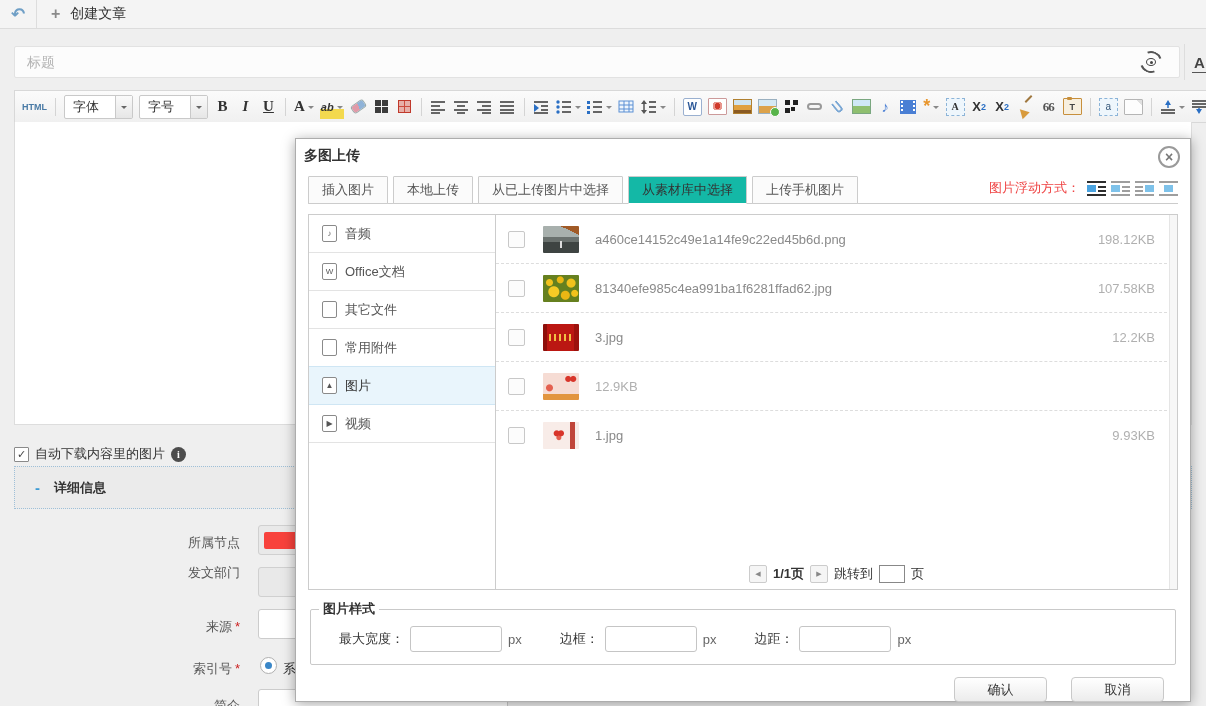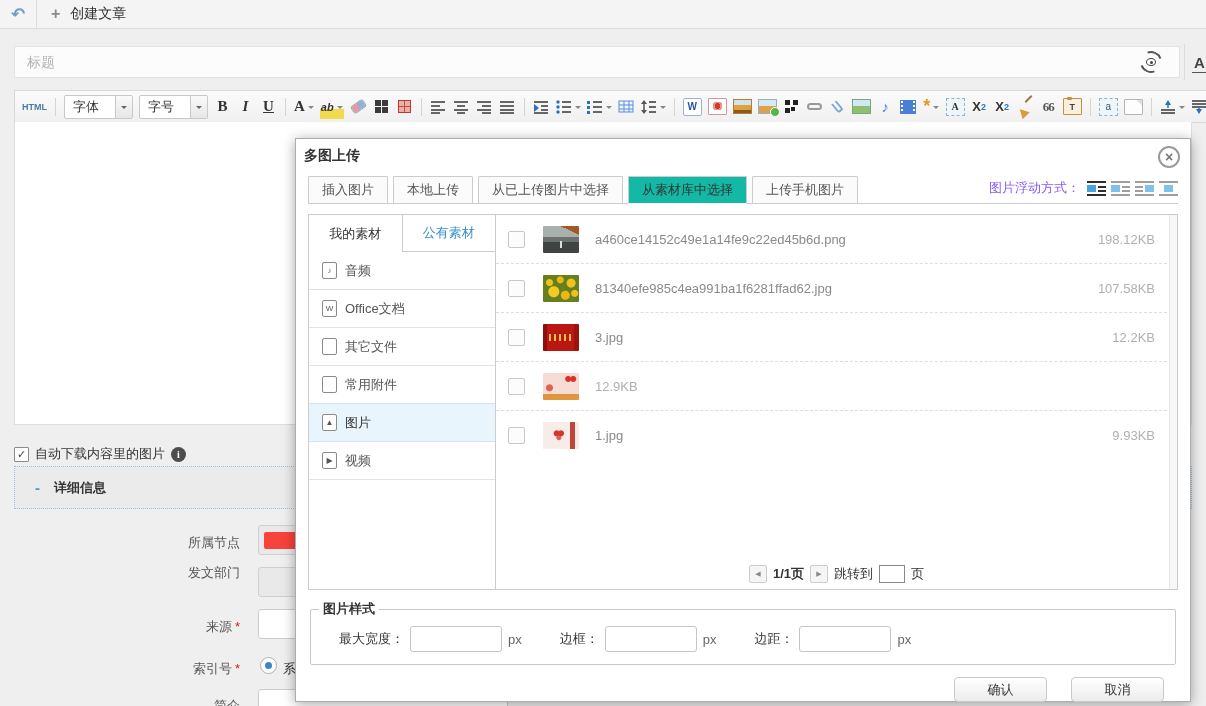--- a/index.html
+++ b/index.html
@@ -88,21 +88,21 @@
 
   
   .modal{position:absolute;left:295px;top:138px;width:896px;height:564px;background:#fff;border:1px solid #adadad;box-shadow:0 2px 12px rgba(0,0,0,.35);box-sizing:border-box;}
   .m-head{height:34px;display:flex;align-items:center;padding:0 8px;}
   .m-title{font-size:14px;font-weight:bold;color:#333;}
   .m-close{position:absolute;top:7px;right:10px;width:22px;height:22px;border:2px solid #9a9a9a;border-radius:50%;background:#fff;color:#777;font-size:14px;font-weight:bold;line-height:18px;text-align:center;cursor:pointer;box-sizing:border-box;}
   .m-tabs{display:flex;align-items:flex-end;margin:0 12px;border-bottom:1px solid #ccc;height:30px;font-size:13px;}
   .mtab{padding:0 13px;line-height:26px;border:1px solid #ccc;background:#fbfbfb;color:#555;margin-right:5px;margin-bottom:-1px;cursor:pointer;border-radius:1px 1px 0 0;}
   .mtab.active{background:#14b8a6;border-bottom-color:#fff;color:#333;}
   .float-group{margin-left:auto;display:flex;align-items:center;gap:5px;padding-bottom:6px;}
-  .float-label{font-size:13px;color:#8b5cf6;margin-right:2px;}
+  .float-label{font-size:13px;color:#ef4444;margin-right:2px;}
   .fm{width:19px;height:15px;display:inline-block;background-repeat:no-repeat;cursor:pointer;}
   .fm1{background:linear-gradient(#4aa3e0,#4aa3e0) 0 4px/9px 7px,linear-gradient(#2e2e2e,#2e2e2e) 0 0/19px 2px,linear-gradient(#2e2e2e,#2e2e2e) 11px 5px/8px 2px,linear-gradient(#2e2e2e,#2e2e2e) 11px 9px/8px 2px,linear-gradient(#2e2e2e,#2e2e2e) 0 13px/19px 2px;background-repeat:no-repeat;}
   .fm2{background:linear-gradient(#7ec2ea,#7ec2ea) 0 4px/9px 7px,linear-gradient(#9e9e9e,#9e9e9e) 0 0/19px 2px,linear-gradient(#9e9e9e,#9e9e9e) 11px 5px/8px 2px,linear-gradient(#9e9e9e,#9e9e9e) 11px 9px/8px 2px,linear-gradient(#9e9e9e,#9e9e9e) 0 13px/19px 2px;background-repeat:no-repeat;}
   .fm3{background:linear-gradient(#7ec2ea,#7ec2ea) 10px 4px/9px 7px,linear-gradient(#9e9e9e,#9e9e9e) 0 0/19px 2px,linear-gradient(#9e9e9e,#9e9e9e) 0 5px/8px 2px,linear-gradient(#9e9e9e,#9e9e9e) 0 9px/8px 2px,linear-gradient(#9e9e9e,#9e9e9e) 0 13px/19px 2px;background-repeat:no-repeat;}
   .fm4{background:linear-gradient(#7ec2ea,#7ec2ea) 5px 4px/9px 7px,linear-gradient(#9e9e9e,#9e9e9e) 0 0/19px 2px,linear-gradient(#9e9e9e,#9e9e9e) 0 13px/19px 2px;background-repeat:no-repeat;}
 
   .m-body{padding:10px 12px 0;}
   .panel{border:1px solid #ccc;height:376px;display:flex;background:#fff;box-sizing:border-box;}
   .sbar{width:186px;border-right:1px solid #ccc;flex:0 0 auto;display:flex;flex-direction:column;}
   .sbar-tabs{display:flex;height:37px;flex:0 0 auto;}
@@ -378,24 +378,20 @@
         <span class="fm fm1"></span>
         <span class="fm fm2"></span>
         <span class="fm fm3"></span>
         <span class="fm fm4"></span>
       </span>
     </div>
 
     <div class="m-body">
       <div class="panel">
         <div class="sbar">
-          <div class="sbar-tabs">
-            <span class="stab active">我的素材</span>
-            <span class="stab pub">公有素材</span>
-          </div>
           <div class="cat">
               <span class="ficon">♪</span>
               <span>音频</span>
             </div>
           <div class="cat">
               <span class="ficon">W</span>
               <span>Office文档</span>
             </div>
           <div class="cat">
               <span class="ficon"></span>

